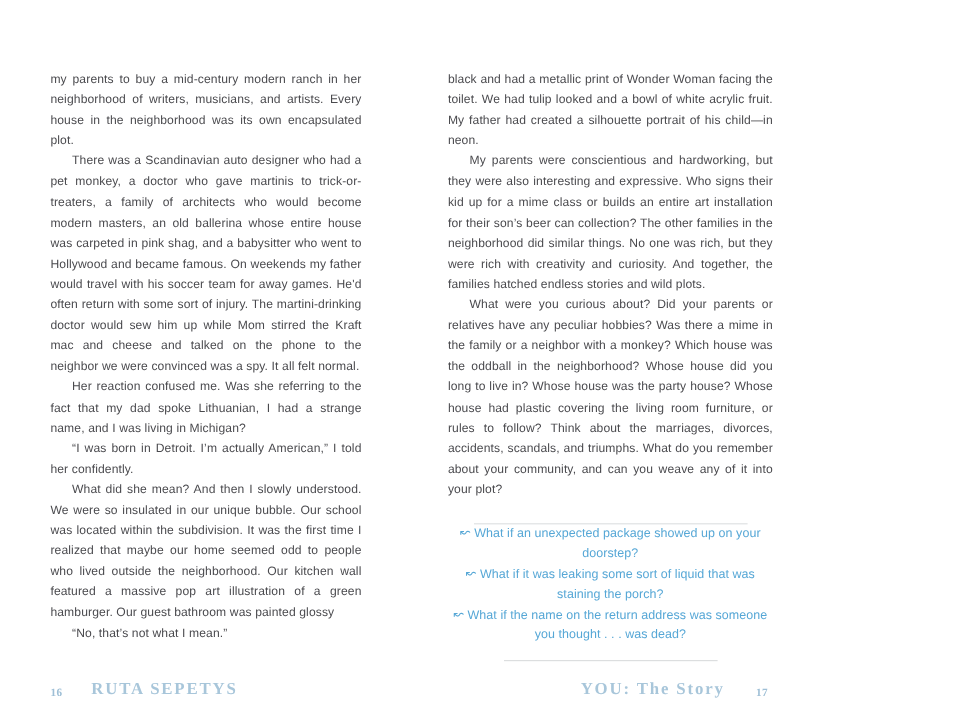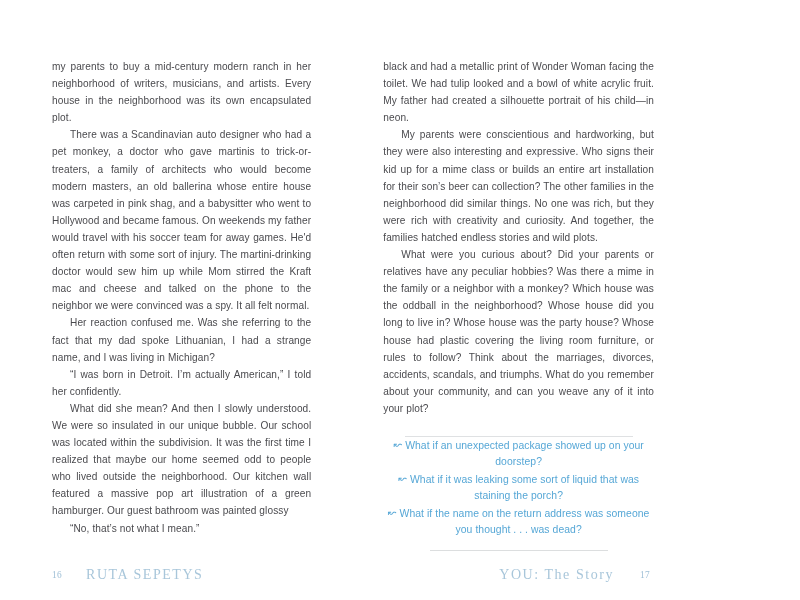--- a/index.html
+++ b/index.html
@@ -14,21 +14,20 @@
     font-family: "Liberation Sans", sans-serif;
     -webkit-font-smoothing: antialiased;
   }
   .spread {
     position: relative;
     width: 684px;
     height: 600px;
     background: #ffffff;
     display: flex;
     box-sizing: border-box;
-    margin-left: 10px;
   }
   .page {
     position: relative;
     box-sizing: border-box;
     height: 600px;
   }
   .page-left {
     width: 400px;
     padding: 58px 42px 0 42px;
   }
@@ -98,21 +97,22 @@
     margin: 11px auto 0 auto;
     border: 0;
   }
   
   .footer {
     position: absolute;
     bottom: 17px;
     left: 0;
     right: 0;
     display: flex;
-    align-items: center;
+    align-items: flex-end;
+    font-weight: bold;
   }
   .footer-left {
     padding-left: 42px;
   }
   .footer-right {
     padding-right: 44px;
     justify-content: flex-end;
   }
   .folio {
     font-family: "Liberation Serif", serif;

